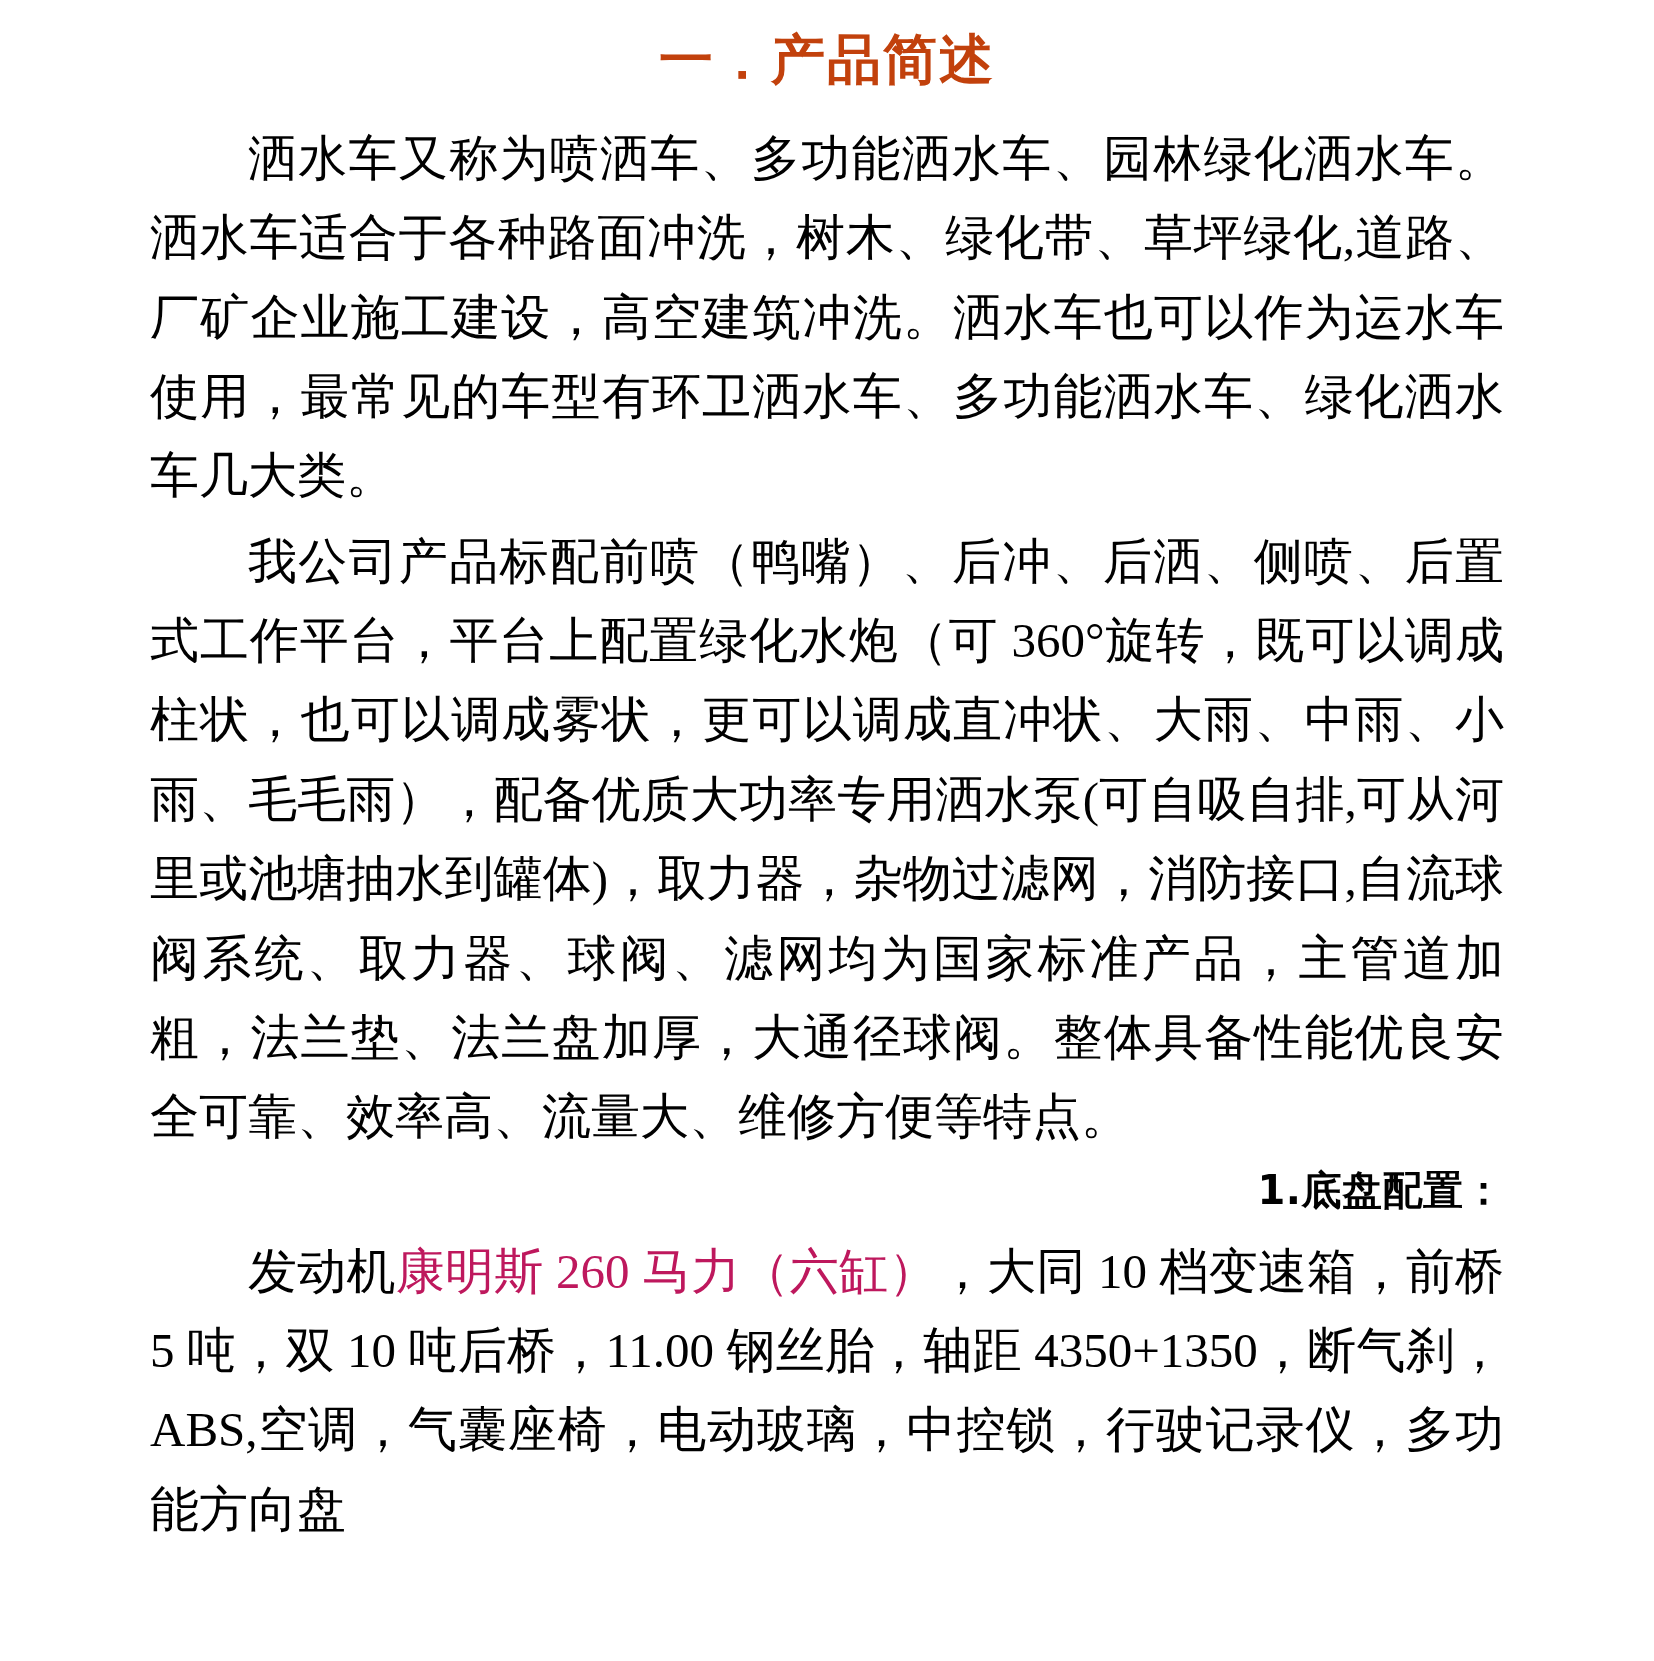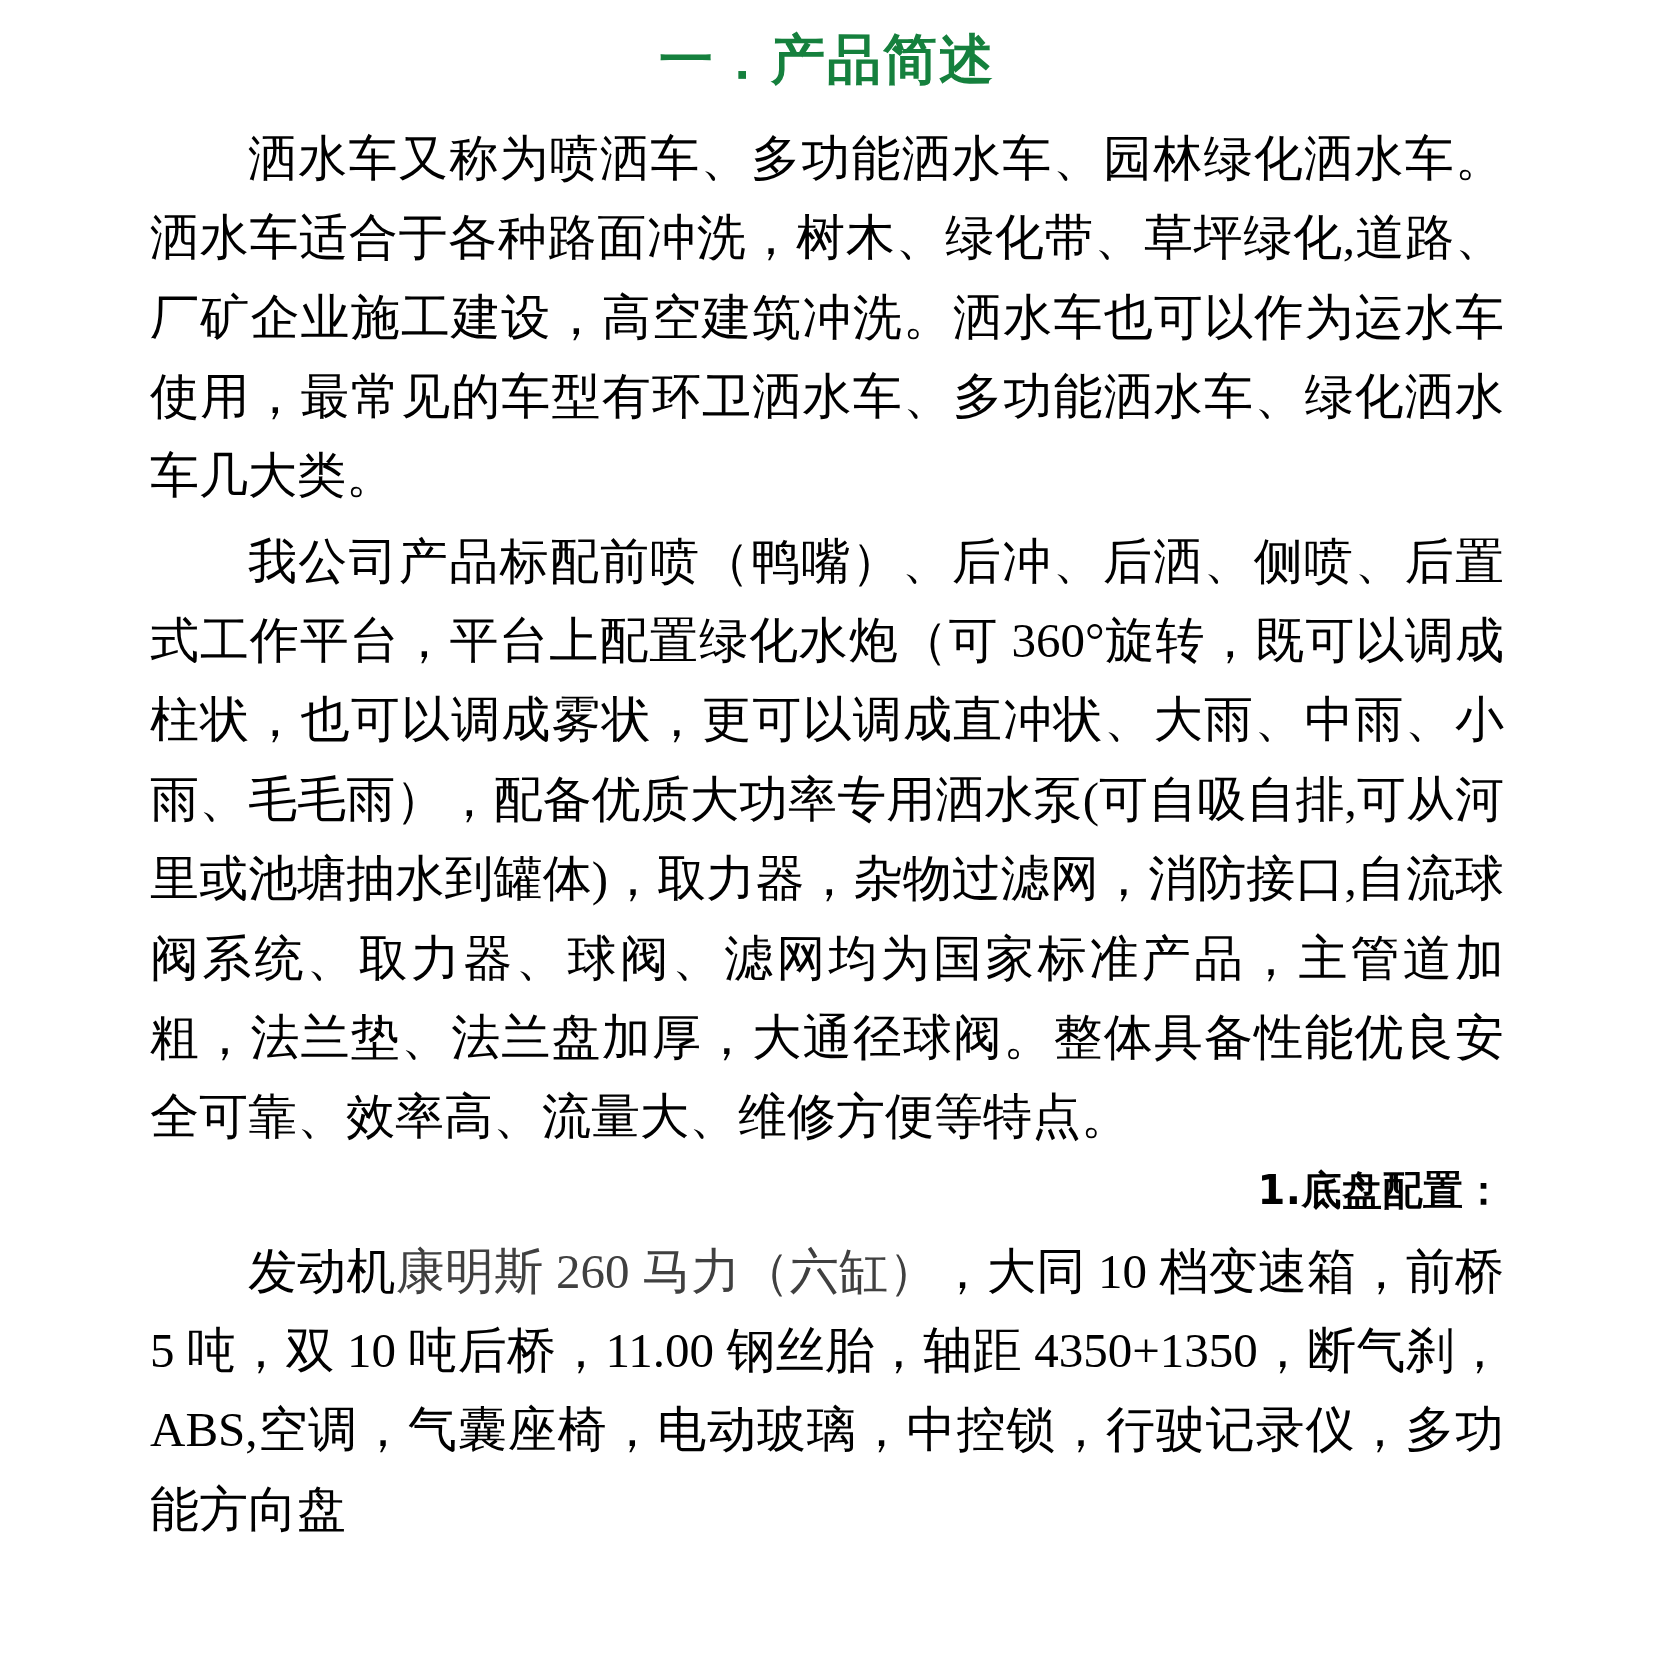--- a/index.html
+++ b/index.html
@@ -15,21 +15,21 @@
     -webkit-font-smoothing: antialiased;
   }
   .page {
     width: 1654px;
     min-height: 1661px;
     box-sizing: border-box;
     padding: 18px 150px 0 150px;
     position: relative;
   }
   h1.section-heading {
-    color: #15803d;
+    color: #c2410c;
     text-align: center;
     font-family: "DejaVu Sans", "Liberation Sans", sans-serif;
     font-weight: bold;
     font-size: 54px;
     letter-spacing: 2px;
     margin: 10px 0 26px 0;
     line-height: 1.2;
   }
   h1.section-heading.second {
     margin-top: 88px;
@@ -50,21 +50,21 @@
   }
   .sub-heading {
     font-size: 40px;
     font-weight: bold;
     font-family: "DejaVu Sans", "Liberation Sans", sans-serif;
     margin: 0 0 14px 0;
     letter-spacing: 0.5px;
     text-align: right;
   }
   .red-text {
-    color: #404040;
+    color: #be185d;
   }
 </style>
 </head>
 <body>
 
 <div class="page">
 
   <h1 class="section-heading">一．产品简述</h1>
 
   <p class="body-par">洒水车又称为喷洒车、多功能洒水车、园林绿化洒水车。洒水车适合于各种路面冲洗，树木、绿化带、草坪绿化,道路、厂矿企业施工建设，高空建筑冲洗。洒水车也可以作为运水车使用，最常见的车型有环卫洒水车、多功能洒水车、绿化洒水车几大类。</p>

